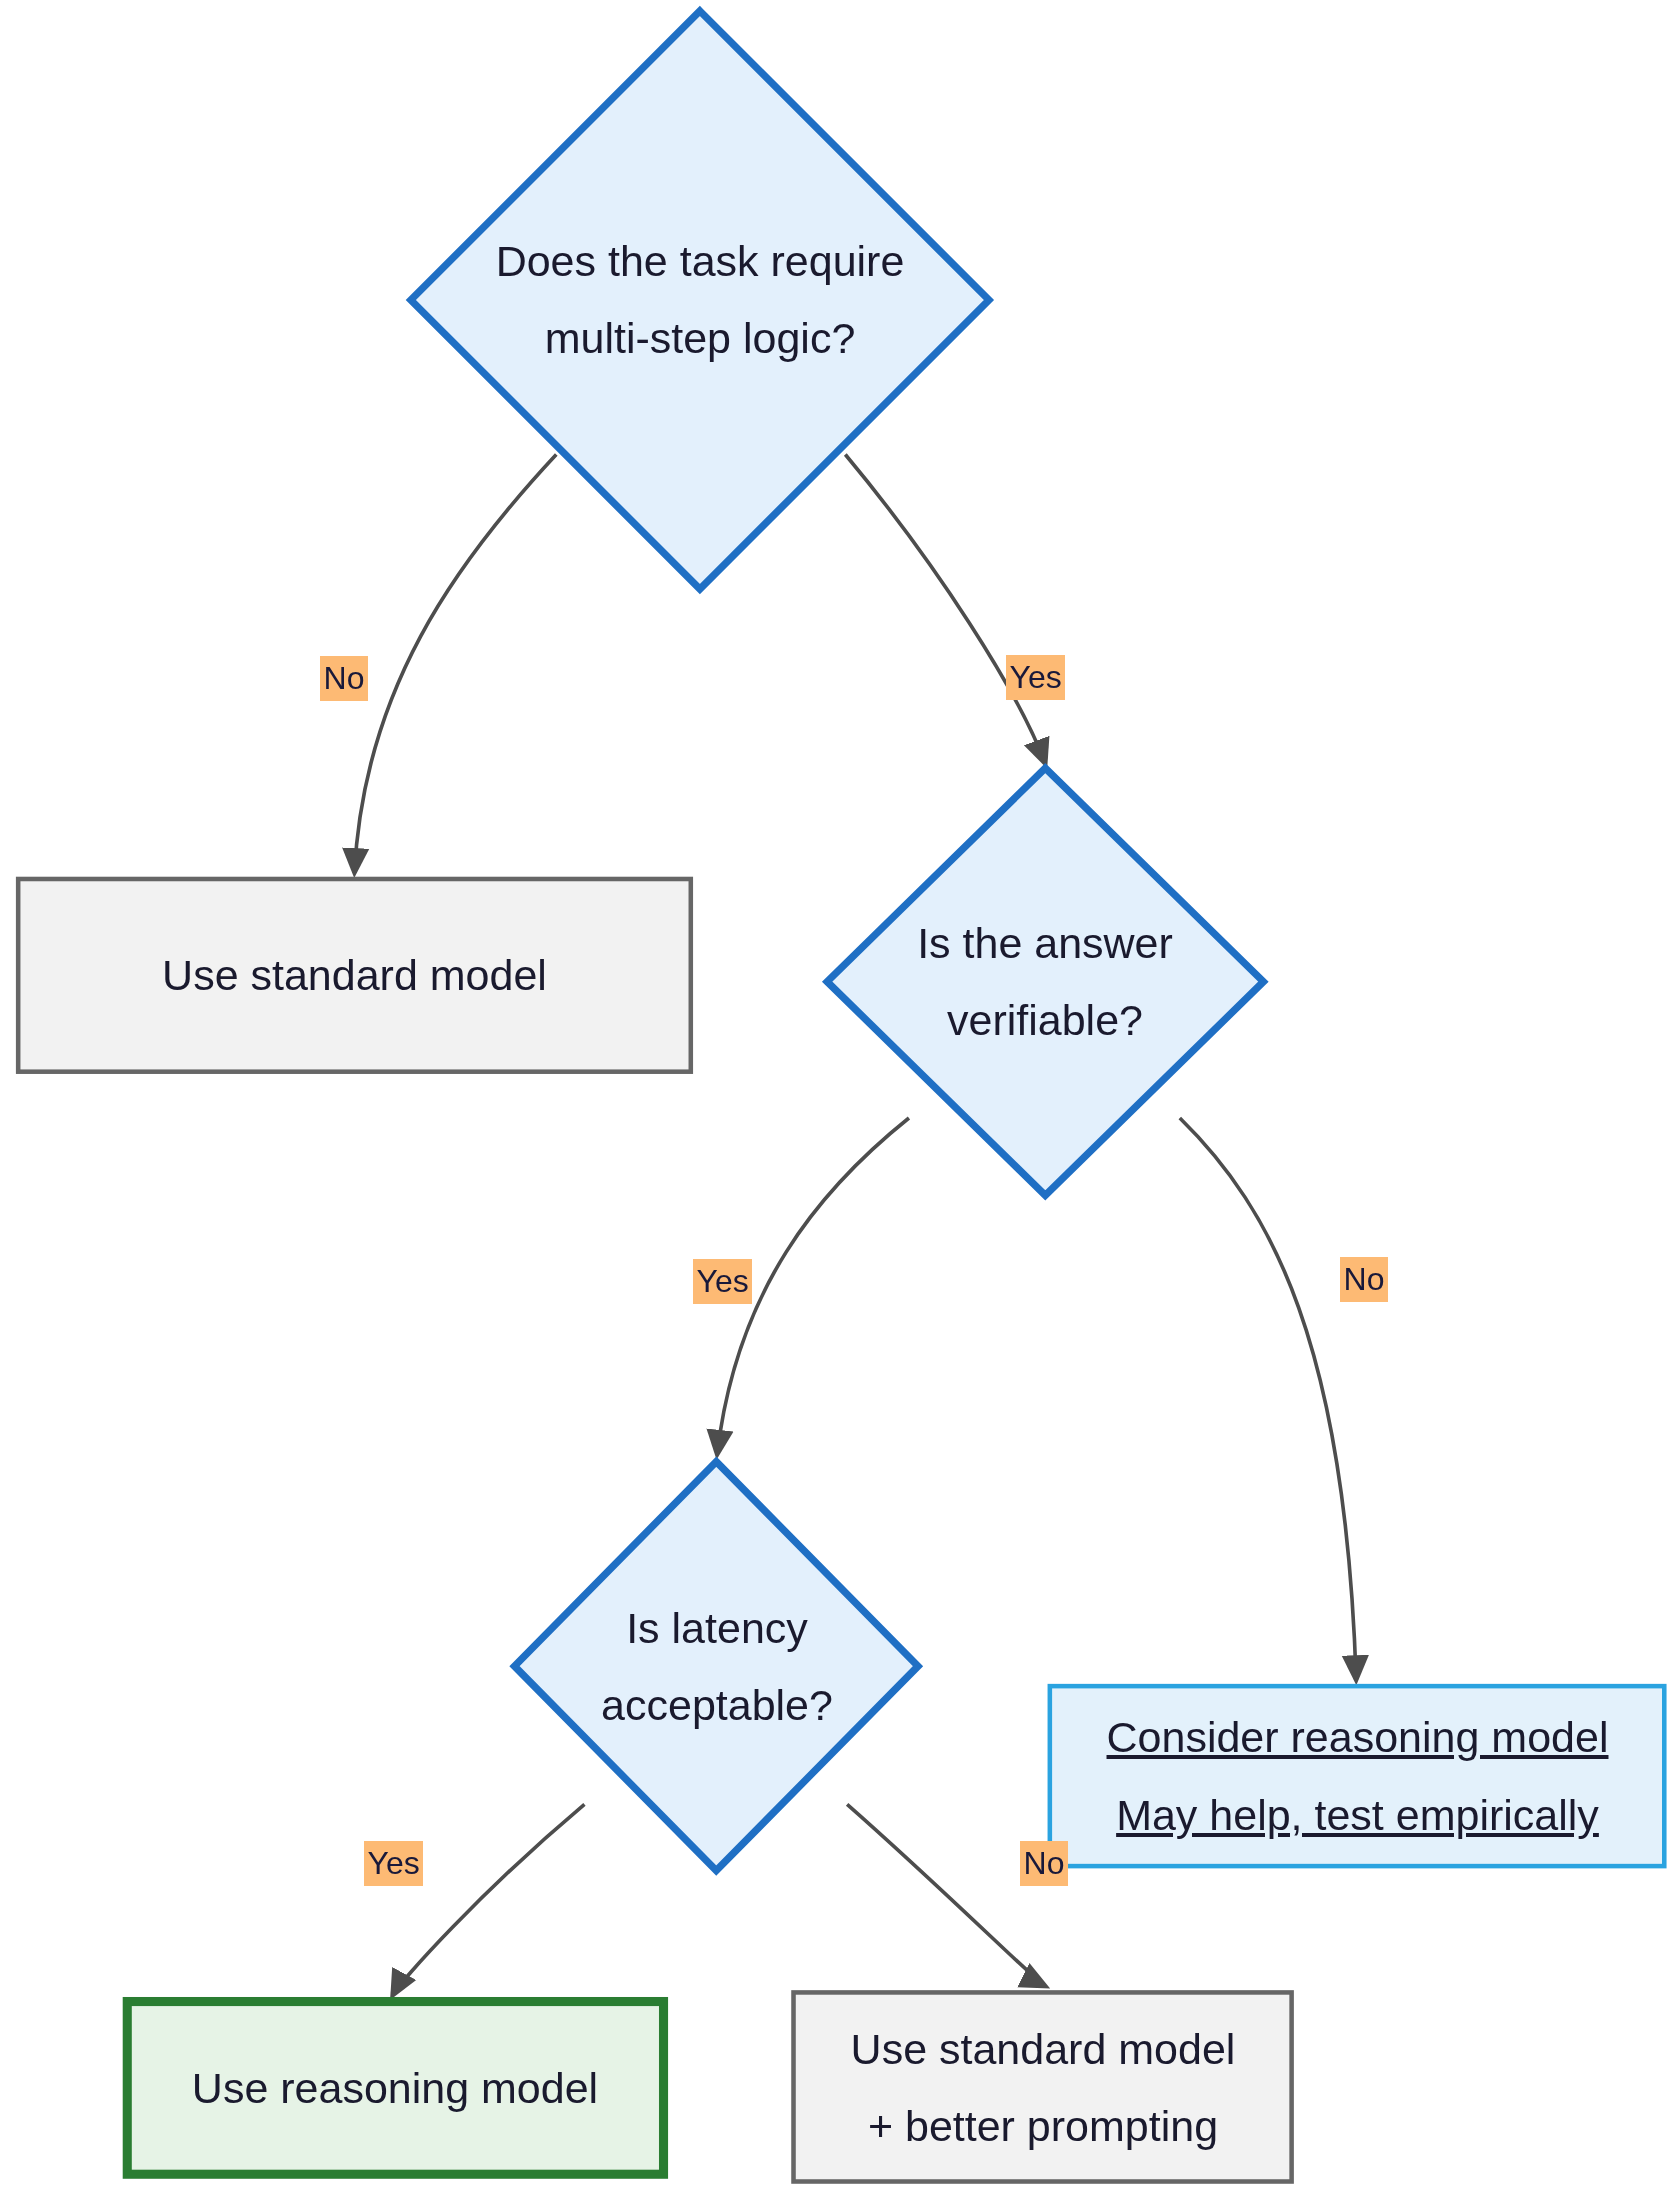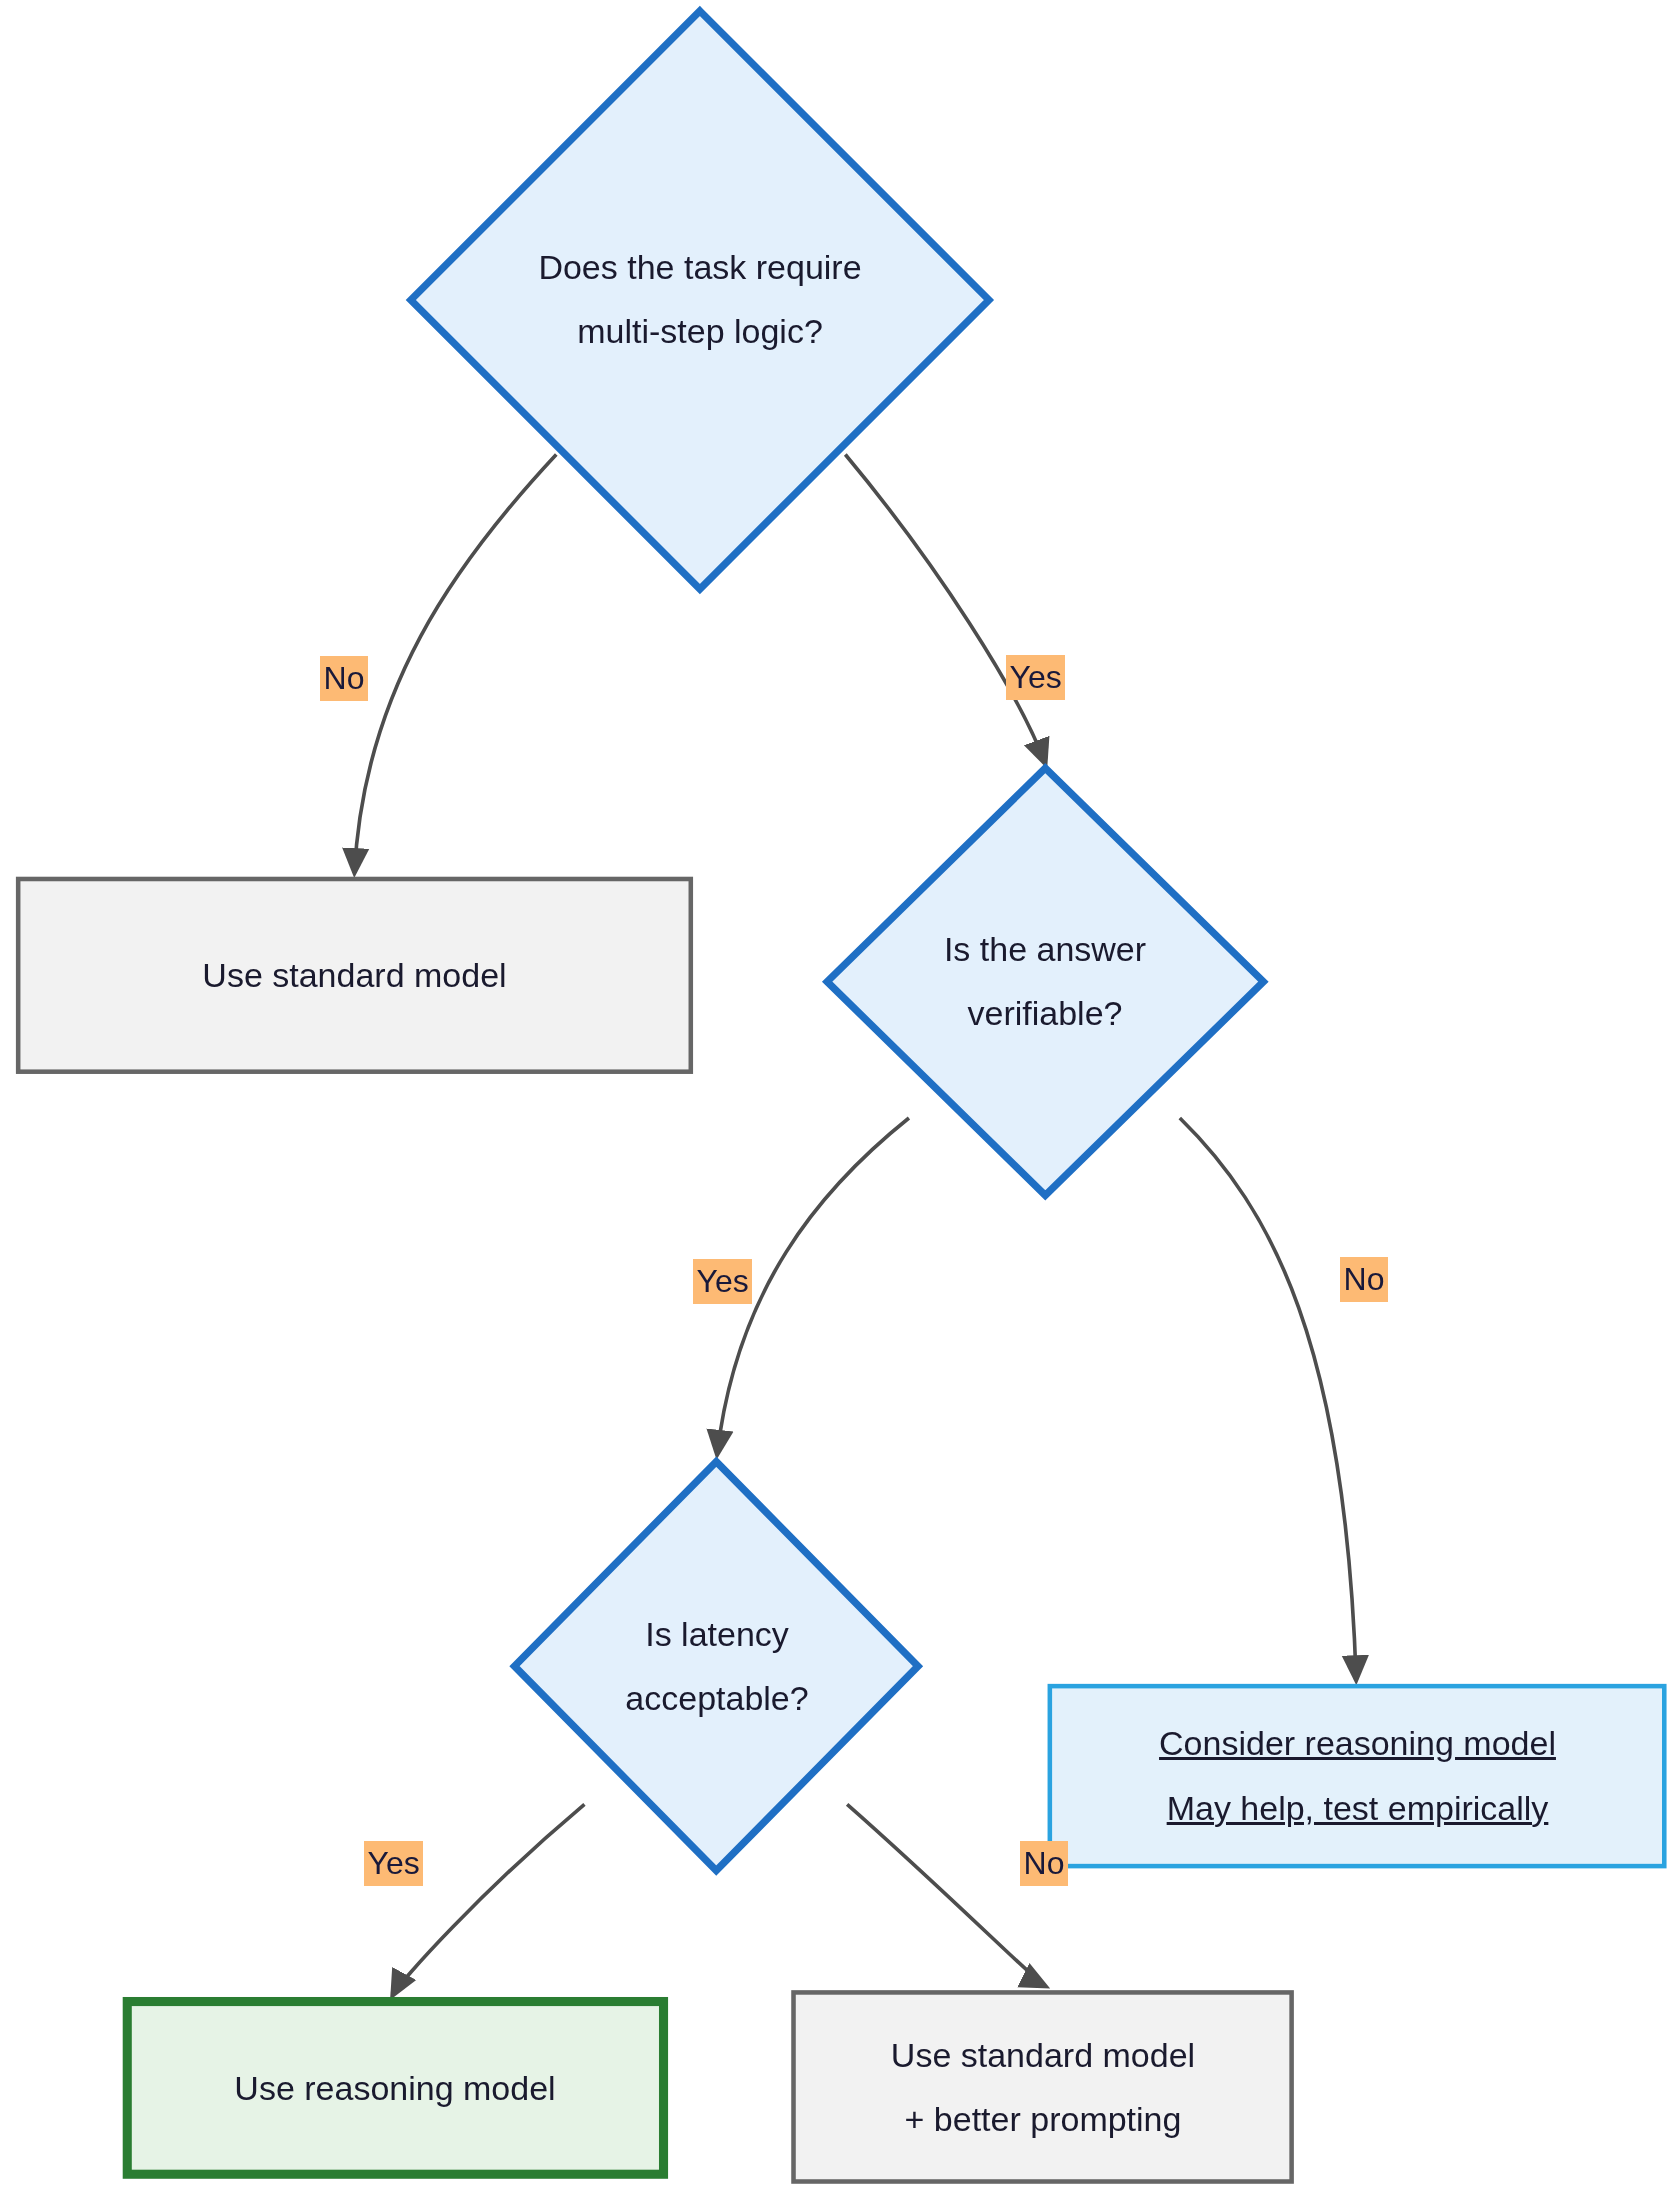--- a/index.html
+++ b/index.html
@@ -27,21 +27,21 @@
     height: 2187px;
   }
   .node-text {
     position: absolute;
     display: flex;
     flex-direction: column;
     align-items: center;
     justify-content: center;
     text-align: center;
     color: #1a1a2e;
-    font-size: 34px;
+    font-size: 43px;
     line-height: 1.45;
     pointer-events: none;
     white-space: nowrap;
   }
   .node-text .line2 { margin-top: 15px; }
   .edge-label {
     position: absolute;
     background: #fdba74;
     color: #19193a;
     font-size: 32px;

